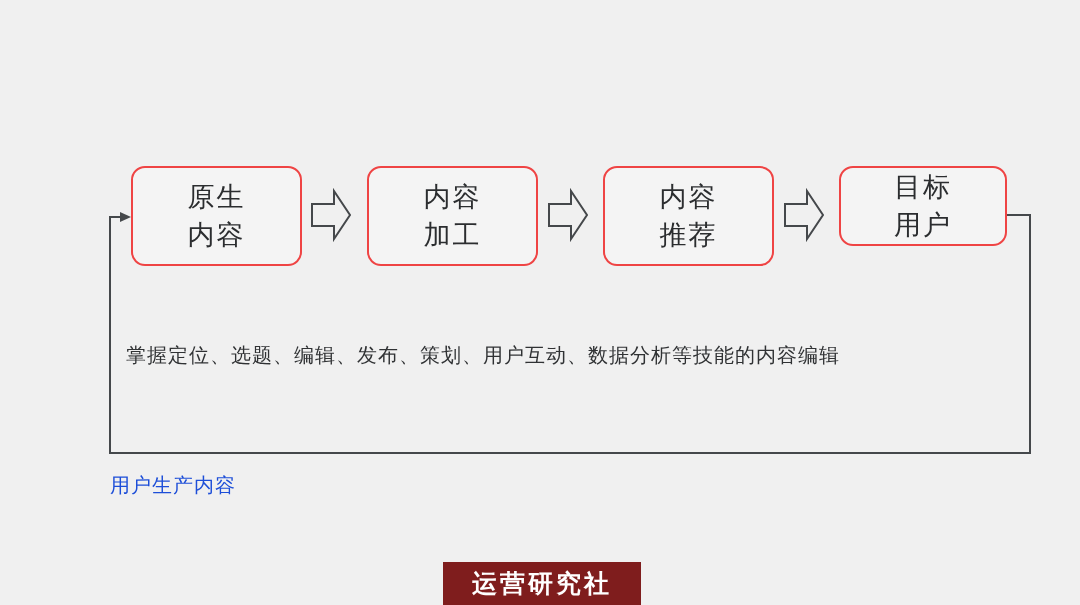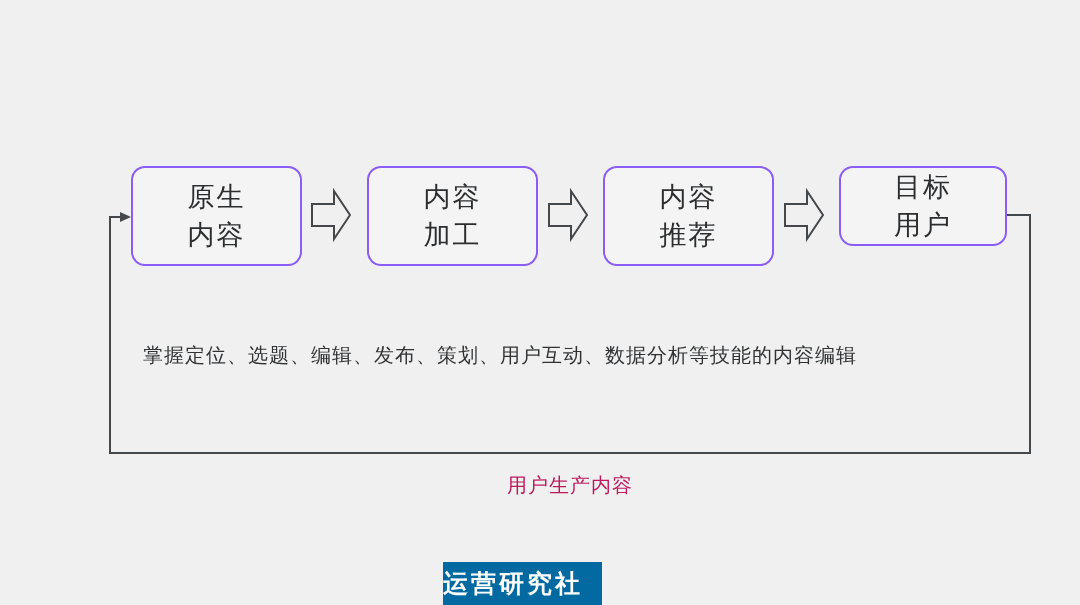--- a/index.html
+++ b/index.html
@@ -19,21 +19,21 @@
     position: relative;
     width: 1080px;
     height: 605px;
     background: #f0f0f0;
   }
 
   
   .flow-box {
     position: absolute;
     box-sizing: border-box;
-    border: 2px solid #8b5cf6;
+    border: 2px solid #ef4444;
     border-radius: 14px;
     background: #f4f4f4;
     display: flex;
     flex-direction: column;
     align-items: center;
     justify-content: center;
     color: #2b2d2f;
     font-size: 27px;
     line-height: 1.42;
     letter-spacing: 2px;
@@ -69,49 +69,50 @@
     height: 605px;
     pointer-events: none;
   }
 
   
   #skills-caption {
     position: absolute;
     left: 110px;
     top: 342px;
     width: 780px;
-    text-align: center;
+    text-align: left;
     font-size: 20px;
     letter-spacing: 1px;
     color: #303234;
     white-space: nowrap;
+    padding-left: 16px;
   }
   #ugc-caption {
     position: absolute;
     left: 110px;
     top: 472px;
     width: 920px;
-    text-align: center;
+    text-align: left;
     font-size: 20px;
     letter-spacing: 1px;
-    color: #be185d;
+    color: #1d4ed8;
     white-space: nowrap;
   }
 
   
   #brand-banner {
     position: absolute;
     left: 443px;
     top: 562px;
-    width: 159px;
+    width: 198px;
     height: 43px;
-    background: #0369a1;
+    background: #7f1d1d;
     display: flex;
     align-items: center;
-    justify-content: flex-start;
+    justify-content: center;
   }
   #brand-banner-label {
     color: #ffffff;
     font-size: 25px;
     font-weight: bold;
     letter-spacing: 3px;
     line-height: 1;
   }
 </style>
 </head>

